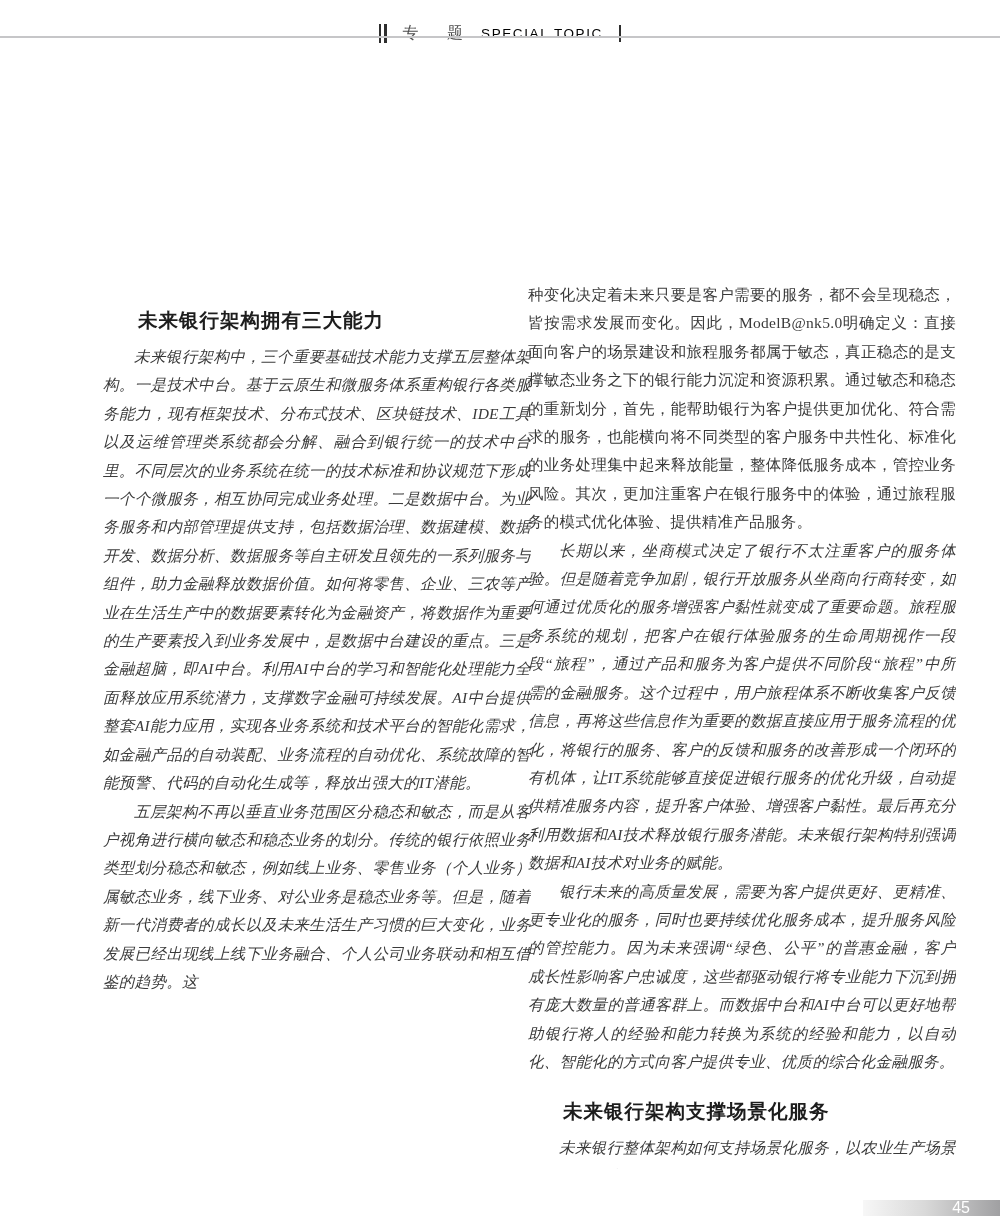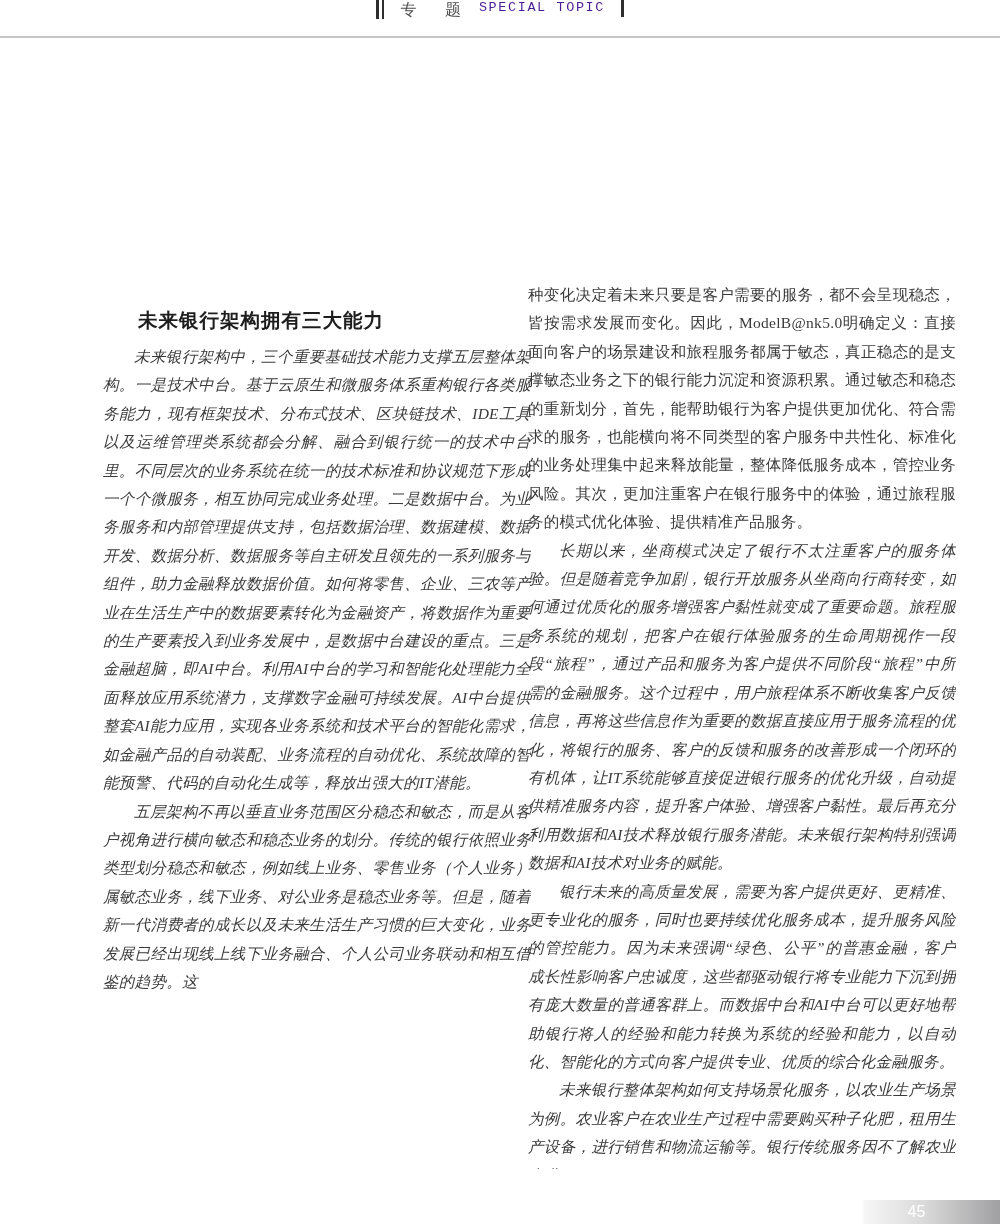--- a/index.html
+++ b/index.html
@@ -6,36 +6,36 @@
   html,body { width:1000px; height:1230px; }
   body {
     position:relative;
     background:#ffffff;
     font-family:"Liberation Serif","DejaVu Serif",serif;
     overflow:hidden;
   }
 
   
   .header {
-    position:absolute; top:0; left:0; width:1000px; height:34px;
-    display:flex; align-items:flex-start; justify-content:center;
+    position:absolute; top:16px; left:0; width:1000px; height:34px;
+    display:flex; align-items:center; justify-content:center;
   }
   .hdr-mark { display:inline-flex; gap:3px; align-items:center; }
   .bar { display:inline-block; width:2.5px; background:#2e2e2e; }
   .bar-tall { height:19px; }
   .bar-short { height:17px; }
   .hdr-cn {
     font-size:16px; color:#4c4c4c; letter-spacing:12px;
     margin:0 6px 0 16px; font-weight:500;
     font-family:"Liberation Sans","DejaVu Sans",sans-serif;
   }
   .hdr-en {
-    font-size:13.5px; color:#4c1d95; letter-spacing:1.6px;
+    font-size:13.5px; color:#000000; letter-spacing:1.6px;
     margin-right:16px;
-    font-family:Liberation Mono, monospace;
+    font-family:Liberation Sans, sans-serif;
   }
   .top-rule {
     position:absolute; top:36px; left:0; width:1000px; height:2px;
     background:#c6c6c8;
   }
 
   
   .col {
     position:absolute; top:281px; width:428px; height:888px;
     overflow:hidden;
@@ -52,23 +52,23 @@
     line-height:26px;
     margin:23px 0 9px 0;
     text-indent:1.8em;
     text-align:left;
     letter-spacing:1px;
   }
   .section-heading.first { margin-top:27px; }
 
   
   .footer-bar {
-    position:absolute; top:1200px; right:0; width:137px; height:24px;
+    position:absolute; top:1200px; right:0; width:137px; height:16px;
     background:linear-gradient(to right, #f7f7f7 0%, #d9d9d9 45%, #a0a0a2 100%);
-    display:flex; align-items:center; justify-content:center;
+    display:flex; align-items:center; justify-content:flex-end;
   }
   .page-num {
     color:#ffffff; font-size:16px; padding-right:30px;
     font-family:"Liberation Sans","DejaVu Sans",sans-serif;
   }
 </style>
 </head>
 <body>
 
 <div class="header">
@@ -87,18 +87,19 @@
 <div class="col col-left">
   <h2 class="section-heading first">未来银行架构拥有三大能力</h2>
   <p class="indent">未来银行架构中，三个重要基础技术能力支撑五层整体架构。一是技术中台。基于云原生和微服务体系重构银行各类服务能力，现有框架技术、分布式技术、区块链技术、IDE工具以及运维管理类系统都会分解、融合到银行统一的技术中台里。不同层次的业务系统在统一的技术标准和协议规范下形成一个个微服务，相互协同完成业务处理。二是数据中台。为业务服务和内部管理提供支持，包括数据治理、数据建模、数据开发、数据分析、数据服务等自主研发且领先的一系列服务与组件，助力金融释放数据价值。如何将零售、企业、三农等产业在生活生产中的数据要素转化为金融资产，将数据作为重要的生产要素投入到业务发展中，是数据中台建设的重点。三是金融超脑，即AI中台。利用AI中台的学习和智能化处理能力全面释放应用系统潜力，支撑数字金融可持续发展。AI中台提供整套AI能力应用，实现各业务系统和技术平台的智能化需求，如金融产品的自动装配、业务流程的自动优化、系统故障的智能预警、代码的自动化生成等，释放出强大的IT潜能。</p>
   <p class="indent">五层架构不再以垂直业务范围区分稳态和敏态，而是从客户视角进行横向敏态和稳态业务的划分。传统的银行依照业务类型划分稳态和敏态，例如线上业务、零售业务（个人业务）属敏态业务，线下业务、对公业务是稳态业务等。但是，随着新一代消费者的成长以及未来生活生产习惯的巨大变化，业务发展已经出现线上线下业务融合、个人公司业务联动和相互借鉴的趋势。这</p>
 </div>
 
 <div class="col col-right">
   <p>种变化决定着未来只要是客户需要的服务，都不会呈现稳态，皆按需求发展而变化。因此，ModelB@nk5.0明确定义：直接面向客户的场景建设和旅程服务都属于敏态，真正稳态的是支撑敏态业务之下的银行能力沉淀和资源积累。通过敏态和稳态的重新划分，首先，能帮助银行为客户提供更加优化、符合需求的服务，也能横向将不同类型的客户服务中共性化、标准化的业务处理集中起来释放能量，整体降低服务成本，管控业务风险。其次，更加注重客户在银行服务中的体验，通过旅程服务的模式优化体验、提供精准产品服务。</p>
   <p class="indent">长期以来，坐商模式决定了银行不太注重客户的服务体验。但是随着竞争加剧，银行开放服务从坐商向行商转变，如何通过优质化的服务增强客户黏性就变成了重要命题。旅程服务系统的规划，把客户在银行体验服务的生命周期视作一段段“旅程”，通过产品和服务为客户提供不同阶段“旅程”中所需的金融服务。这个过程中，用户旅程体系不断收集客户反馈信息，再将这些信息作为重要的数据直接应用于服务流程的优化，将银行的服务、客户的反馈和服务的改善形成一个闭环的有机体，让IT系统能够直接促进银行服务的优化升级，自动提供精准服务内容，提升客户体验、增强客户黏性。最后再充分利用数据和AI技术释放银行服务潜能。未来银行架构特别强调数据和AI技术对业务的赋能。</p>
   <p class="indent">银行未来的高质量发展，需要为客户提供更好、更精准、更专业化的服务，同时也要持续优化服务成本，提升服务风险的管控能力。因为未来强调“绿色、公平”的普惠金融，客户成长性影响客户忠诚度，这些都驱动银行将专业能力下沉到拥有庞大数量的普通客群上。而数据中台和AI中台可以更好地帮助银行将人的经验和能力转换为系统的经验和能力，以自动化、智能化的方式向客户提供专业、优质的综合化金融服务。</p>
+  <h2 class="section-heading">未来银行架构支撑场景化服务</h2>
   <p class="indent">未来银行整体架构如何支持场景化服务，以农业生产场景为例。农业客户在农业生产过程中需要购买种子化肥，租用生产设备，进行销售和物流运输等。银行传统服务因不了解农业产业</p>
 </div>
 
 <div class="footer-bar">
   <span class="page-num">45</span>
 </div>
 
 </body></html>

